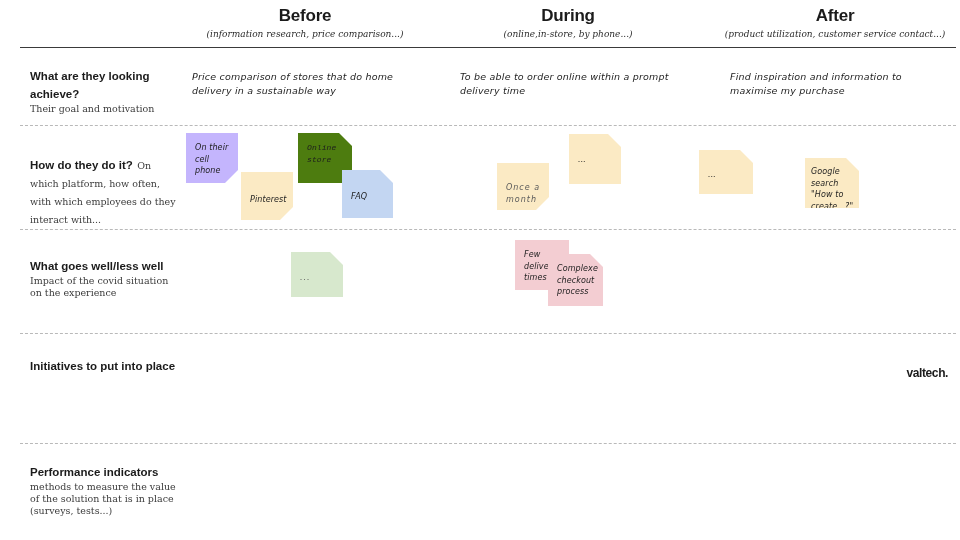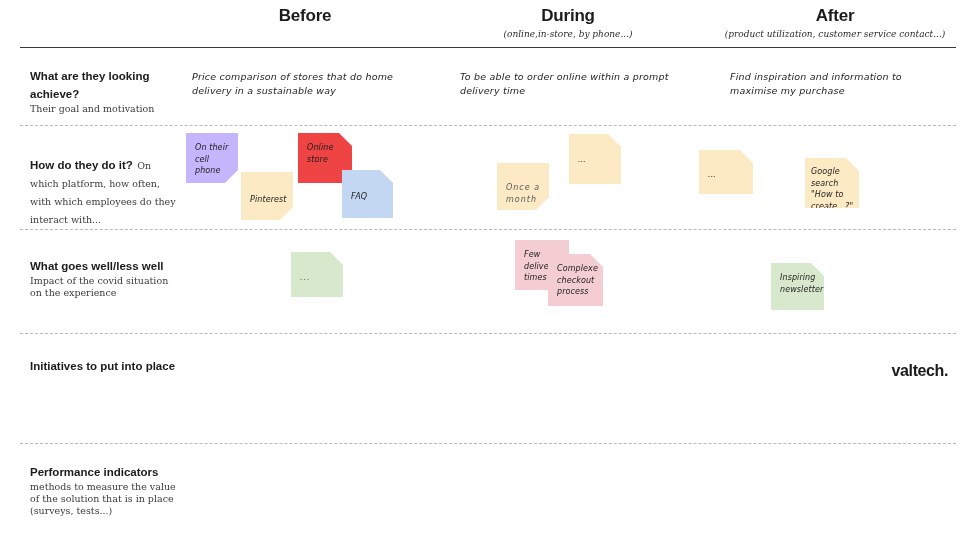--- a/index.html
+++ b/index.html
@@ -130,33 +130,34 @@
     font-size: 8px;
     color: #5a5a5a;
     letter-spacing: 1px;
   }
 
   
   #logo {
     position: absolute;
     right: 20px;
     bottom: 12px;
-    font-size: 16px;
+    font-size: 12px;
     font-weight: bold;
     color: #1b1b1b;
     letter-spacing: -0.4px;
   }
 </style>
 </head>
 <body>
 
 <div id="board">
 
   <div class="col-head" id="col-before">
     <div class="col-title">Before</div>
+    <div class="col-sub">(information research, price comparison...)</div>
   </div>
   <div class="col-head" id="col-during">
     <div class="col-title">During</div>
     <div class="col-sub">(online,in-store, by phone...)</div>
   </div>
   <div class="col-head" id="col-after">
     <div class="col-title">After</div>
     <div class="col-sub">(product utilization, customer service contact...)</div>
   </div>
 
@@ -193,21 +194,21 @@
   <div class="goal" style="left:184px; top:70px; width:228px;">Price comparison of stores that do home delivery in a sustainable way</div>
   <div class="goal" style="left:452px; top:70px; width:216px;">To be able to order online within a prompt delivery time</div>
   <div class="goal" style="left:722px; top:70px; width:212px;">Find inspiration and information to maximise my purchase</div>
 
   <div class="note fold-br" style="left:178px; top:133px; width:52px; height:50px; background:#c4b5fd;">
     <span class="note-text">On their cell phone</span>
   </div>
   <div class="note fold-br" style="left:233px; top:172px; width:52px; height:48px; background:#fbeac4; padding-top:22px;">
     <span class="note-text">Pinterest</span>
   </div>
-  <div class="note fold-tr" style="left:290px; top:133px; width:54px; height:50px; background:#ef4444;">
+  <div class="note fold-tr" style="left:290px; top:133px; width:54px; height:50px; background:#4d7c0f;font-family:Liberation Mono, monospace;">
     <span class="note-text">Online store</span>
   </div>
   <div class="note fold-tr" style="left:334px; top:170px; width:51px; height:48px; background:#c3d6f2; padding-top:21px;">
     <span class="note-text">FAQ</span>
   </div>
 
   <div class="note fold-br empty" style="left:489px; top:163px; width:52px; height:47px; background:#fbeac4; padding-top:19px;">
     <span class="note-text">Once a month</span>
   </div>
   <div class="note fold-tr" style="left:561px; top:134px; width:52px; height:50px; background:#fbeac4; padding-top:20px;">
@@ -225,19 +226,16 @@
     <span class="note-text">...</span>
   </div>
 
   <div class="note fold-br" style="left:459px; top:240px; width:54px; height:50px; background:#f3cdd2;margin-left:48px;">
     <span class="note-text">Few delivery times</span>
   </div>
   <div class="note fold-tr" style="left:540px; top:254px; width:55px; height:52px; background:#f3cdd2;">
     <span class="note-text">Complexe checkout process</span>
   </div>
 
-  <div class="note fold-tr" style="left:763px; top:263px; width:53px; height:47px; background:#d7e8cd;">
-    <span class="note-text">Inspiring newsletter</span>
-  </div>
 
   <div id="logo">valtech.</div>
 
 </div>
 
 </body></html>

